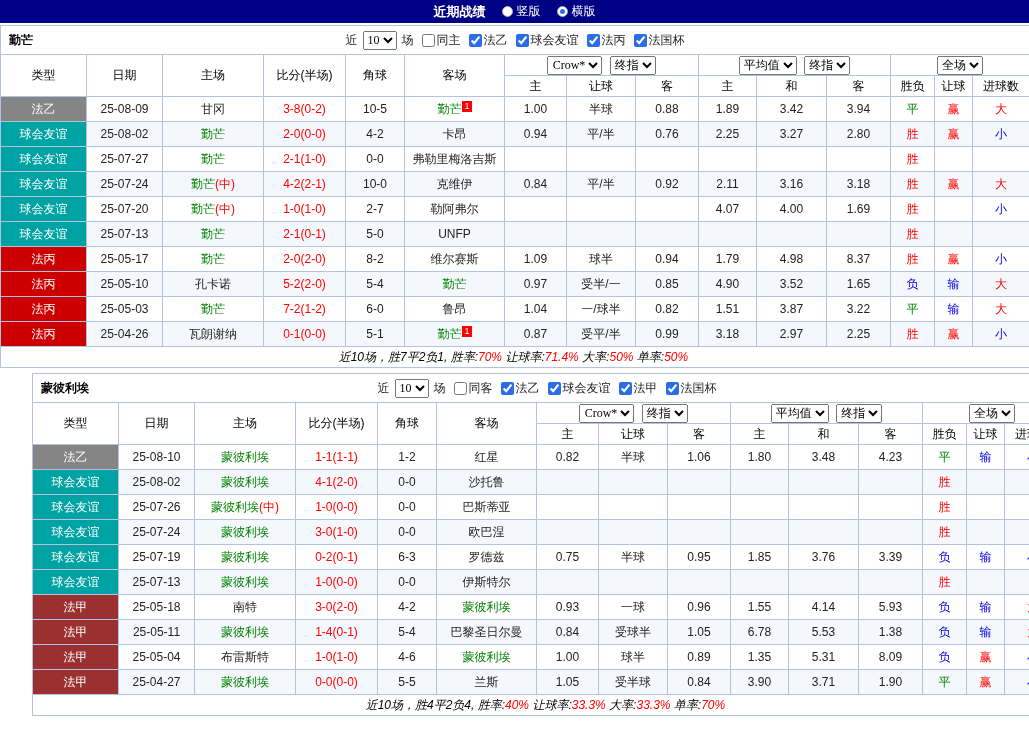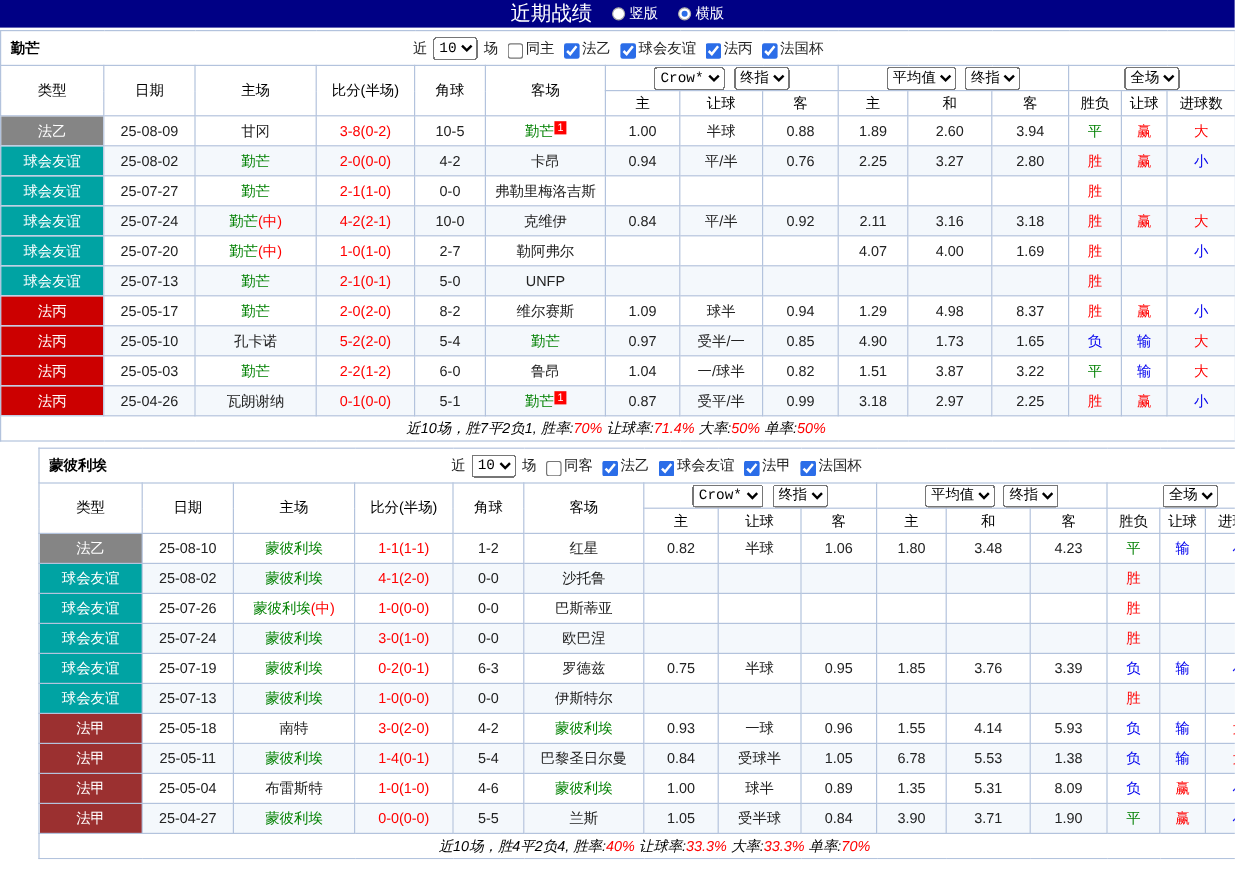--- a/index.html
+++ b/index.html
@@ -12,41 +12,41 @@
   :root{
     --c-red:#ff0000; --c-blue:#0000ee; --c-green:#008000;
     --navy:#000085; --border:#b3c3dd; --accent:#2b6de8;
     --lg-gray:#858585; --lg-teal:#00a3a3; --lg-red:#cc0000; --lg-maroon:#9b3030;
     --alt:#f4f8fc;
   }
   .titlebar{
     height:23px; background:var(--navy); color:#fff;
     display:flex; align-items:center; justify-content:center; gap:16px;
   }
-  .titlebar .ttl{ font-weight:normal; font-size:17px; }
+  .titlebar .ttl{ font-weight:bold; font-size:13px; }
   .radio{ display:inline-flex; align-items:center; gap:4px; cursor:pointer; }
   .rdot{ width:11px; height:11px; border-radius:50%; background:#fff; border:1px solid #aaa;
     display:inline-block; position:relative; }
   .rdot.checked::after{ content:''; position:absolute; left:2px; top:2px; right:2px; bottom:2px;
     border-radius:50%; background:var(--accent); }
 
   table.stats{ border-collapse:collapse; table-layout:fixed; width:1029px; margin-top:2px; }
   table.stats.second{ margin-top:5px;margin-left:32px; }
   .stats th,.stats td{
     border:1px solid var(--border); text-align:center; padding:0 2px;
     height:25px; font-weight:normal; overflow:hidden; white-space:nowrap;
   }
   .stats thead th{ height:21px; color:#000; }
   .team-row td{ height:29px; }
   .team-row-inner{ position:relative; display:flex; align-items:center; justify-content:center; }
   .team-label{ position:absolute; left:6px; font-weight:bold; color:#000; }
   .filter{ display:inline-flex; align-items:center; gap:3px; }
-  .cb{ display:inline-flex; align-items:flex-end; gap:1px; margin-left:5px; cursor:pointer; }
+  .cb{ display:inline-flex; align-items:center; gap:1px; margin-left:5px; cursor:pointer; }
   .cb input{ width:13px; height:13px; accent-color:var(--accent); margin:0 1px 0 0; }
-  select.sel{ font-family:Liberation Mono, monospace; font-size:12px; height:19px; margin:0 2px; }
+  select.sel{ font-family:Liberation Serif, serif; font-size:12px; height:19px; margin:0 2px;text-align:right; }
   tbody tr.alt{ background:var(--alt); }
   .t-red{ color:var(--c-red); } .t-blue{ color:var(--c-blue); } .t-green{ color:var(--c-green); }
   .lg-gray{ background:var(--lg-gray); color:#fff; }
   .lg-teal{ background:var(--lg-teal); color:#fff; }
   .lg-red{ background:var(--lg-red); color:#fff; }
   .lg-maroon{ background:var(--lg-maroon); color:#fff; }
   .sup-badge{ display:inline-block; background:#f00; color:#fff; font-size:9px; line-height:11px;
     padding:0 2px; vertical-align:top; margin-left:1px; }
   .summary-row td{ height:21px; color:#000;font-style:italic; }
   .team{ cursor:pointer; }
@@ -154,21 +154,21 @@
         <td class="lg-gray">法乙</td>
         <td>25-08-09</td>
         <td><span class="team">甘冈</span></td>
         <td class="t-red score-link">3-8(0-2)</td>
         <td>10-5</td>
         <td><span class="team t-green">勤芒</span><span class="sup-badge">1</span></td>
         <td>1.00</td>
         <td>半球</td>
         <td>0.88</td>
         <td>1.89</td>
-        <td>2.60</td>
+        <td>3.42</td>
         <td>3.94</td>
         <td class="t-green">平</td>
         <td class="t-red">赢</td>
         <td class="t-red">大</td>
       </tr>
       <tr class="alt">
         <td class="lg-teal">球会友谊</td>
         <td>25-08-02</td>
         <td><span class="team t-green">勤芒</span></td>
         <td class="t-red score-link">2-0(0-0)</td>
@@ -255,49 +255,49 @@
       <tr>
         <td class="lg-red">法丙</td>
         <td>25-05-17</td>
         <td><span class="team t-green">勤芒</span></td>
         <td class="t-red score-link">2-0(2-0)</td>
         <td>8-2</td>
         <td><span class="team">维尔赛斯</span></td>
         <td>1.09</td>
         <td>球半</td>
         <td>0.94</td>
-        <td>1.29</td>
+        <td>1.79</td>
         <td>4.98</td>
         <td>8.37</td>
         <td class="t-red">胜</td>
         <td class="t-red">赢</td>
         <td class="t-blue">小</td>
       </tr>
       <tr class="alt">
         <td class="lg-red">法丙</td>
         <td>25-05-10</td>
         <td><span class="team">孔卡诺</span></td>
         <td class="t-red score-link">5-2(2-0)</td>
         <td>5-4</td>
         <td><span class="team t-green">勤芒</span></td>
         <td>0.97</td>
         <td>受半/一</td>
         <td>0.85</td>
         <td>4.90</td>
-        <td>1.73</td>
+        <td>3.52</td>
         <td>1.65</td>
         <td class="t-blue">负</td>
         <td class="t-blue">输</td>
         <td class="t-red">大</td>
       </tr>
       <tr>
         <td class="lg-red">法丙</td>
         <td>25-05-03</td>
         <td><span class="team t-green">勤芒</span></td>
-        <td class="t-red score-link">2-2(1-2)</td>
+        <td class="t-red score-link">7-2(1-2)</td>
         <td>6-0</td>
         <td><span class="team">鲁昂</span></td>
         <td>1.04</td>
         <td>一/球半</td>
         <td>0.82</td>
         <td>1.51</td>
         <td>3.87</td>
         <td>3.22</td>
         <td class="t-green">平</td>
         <td class="t-blue">输</td>

